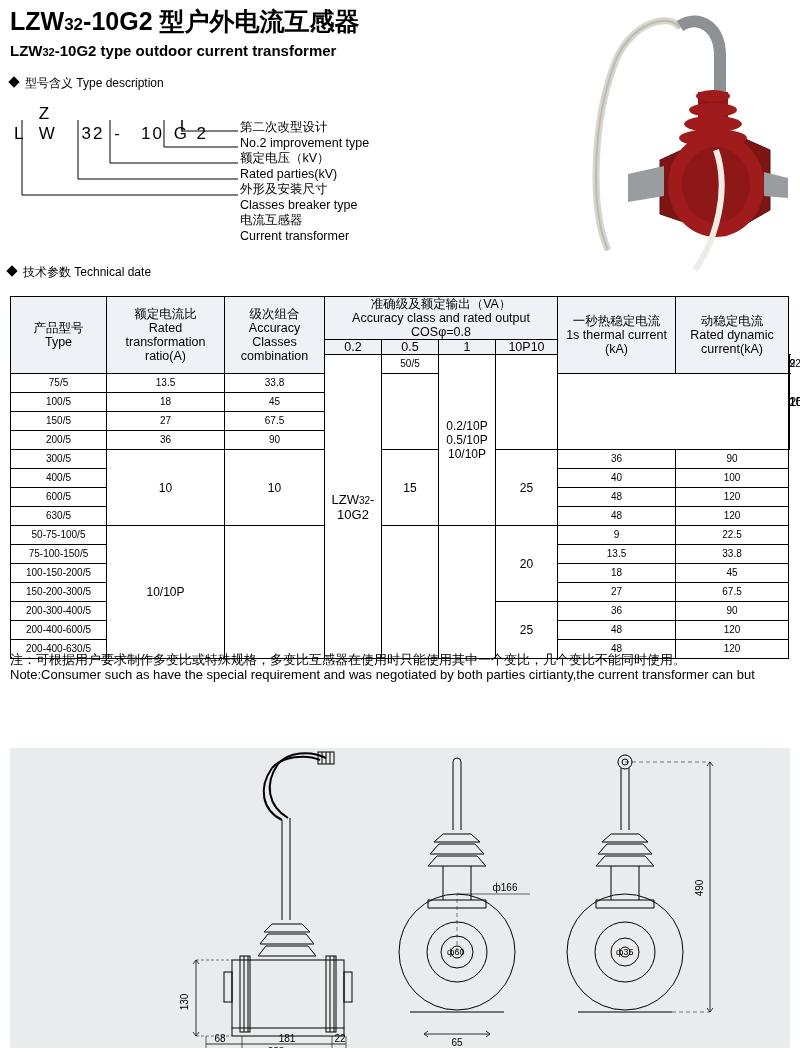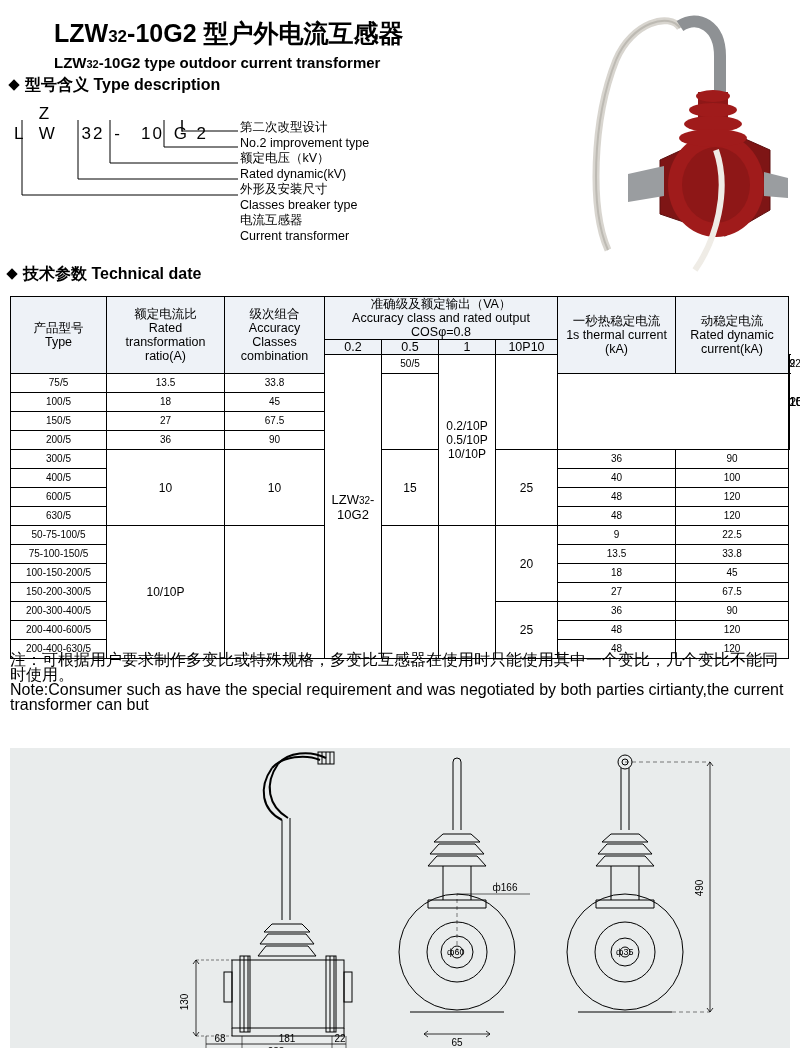--- a/index.html
+++ b/index.html
@@ -7,48 +7,48 @@
     width:800px;height:1058px;
     background:#ffffff;
     font-family:"Liberation Sans", sans-serif;
     color:#000;
     position:relative;
     overflow:hidden;
   }
   .page{position:relative;width:800px;height:1058px;}
 
   
-  .title-block{position:absolute;left:10px;top:18px;margin-left:44px;}
+  .title-block{position:absolute;left:10px;top:6px;}
   .title-cn{font-size:25px;font-weight:bold;letter-spacing:0px;line-height:30px;}
   .title-cn .sub{font-size:17px;vertical-align:baseline;}
   .title-en{font-size:15px;font-weight:bold;line-height:20px;margin-top:1px;}
   .title-en .sub{font-size:11px;}
 
   
-  .sec{position:absolute;font-size:16px;font-weight:bold;}
+  .sec{position:absolute;font-size:12px;font-weight:normal;}
   .sec .dia{display:inline-block;transform:rotate(45deg);width:8px;height:8px;background:#000;margin-right:7px;position:relative;top:-1px;}
 
   
   .typecode{position:absolute;left:14px;top:104px;font-size:17px;font-weight:normal;letter-spacing:2px;}
   .typecode span{display:inline-block;}
   .td-lines{position:absolute;left:0;top:96px;width:420px;height:150px;}
   .td-labels{position:absolute;left:240px;top:120px;font-size:12.5px;line-height:15.5px;}
   .td-labels div{white-space:nowrap;height:15.5px;}
 
   
   .tbl-wrap{position:absolute;left:10px;top:296px;width:780px;}
   table.tech{border-collapse:collapse;width:780px;font-size:12px;table-layout:fixed;}
   table.tech td,table.tech th{border:1px solid #000;text-align:center;vertical-align:middle;padding:0;font-weight:normal;}
   table.tech th{background:#eef2f7;font-size:12.5px;line-height:14px;}
   .hdr-cell{padding:3px 2px;}
   .rowcell{height:18px;line-height:18px;font-size:10px;}
   .typecol{font-size:13px;}
 
   
-  .note{position:absolute;left:10px;top:652px;width:780px;font-size:16px;line-height:15px;}
+  .note{position:absolute;left:10px;top:652px;width:780px;font-size:13px;line-height:15px;}
   .note .ln2{margin-left:0;}
   .note .ln3{margin-left:38px;}
 
   
   .dimbox{position:absolute;left:10px;top:748px;width:780px;height:300px;background:#e9ecec;}
 
   
   .photo{position:absolute;left:520px;top:0px;width:280px;height:290px;}
 </style>
 </head>
@@ -110,21 +110,21 @@
     <path d="M164 24 L164 51 L238 51" stroke="#000" fill="none" stroke-width="1"></path>
     <path d="M110 24 L110 67 L238 67" stroke="#000" fill="none" stroke-width="1"></path>
     <path d="M78 24 L78 83 L238 83" stroke="#000" fill="none" stroke-width="1"></path>
     <path d="M22 24 L22 99 L238 99" stroke="#000" fill="none" stroke-width="1"></path>
   </svg>
 
   <div class="td-labels">
     <div>第二次改型设计</div>
     <div>No.2 improvement type</div>
     <div>额定电压（kV）</div>
-    <div>Rated dynamic(kV)</div>
+    <div>Rated parties(kV)</div>
     <div>外形及安装尺寸</div>
     <div>Classes breaker type</div>
     <div>电流互感器</div>
     <div>Current transformer</div>
   </div>
 
   <div class="sec" style="left:8px;top:264px;">
     <span class="dia"></span><span>技术参数 Technical date</span>
   </div>
 

